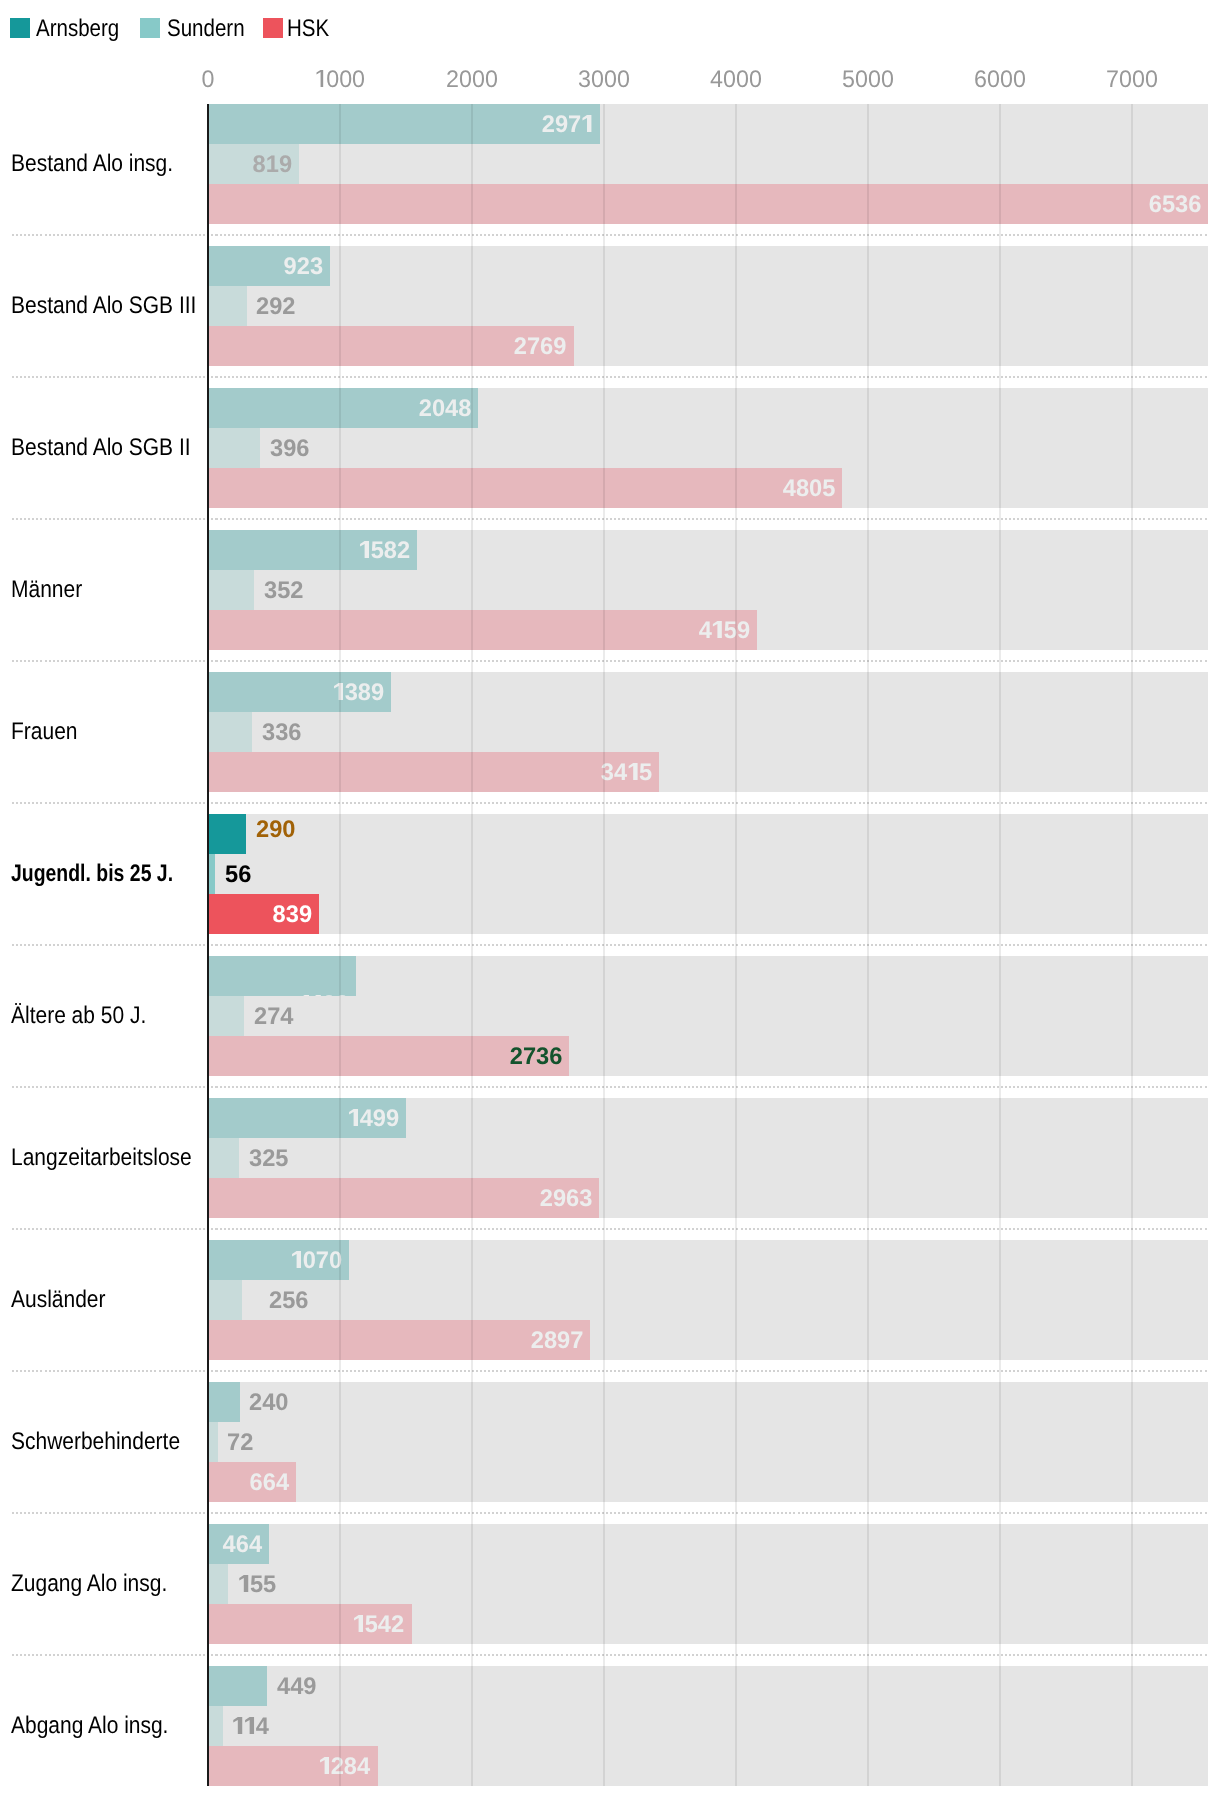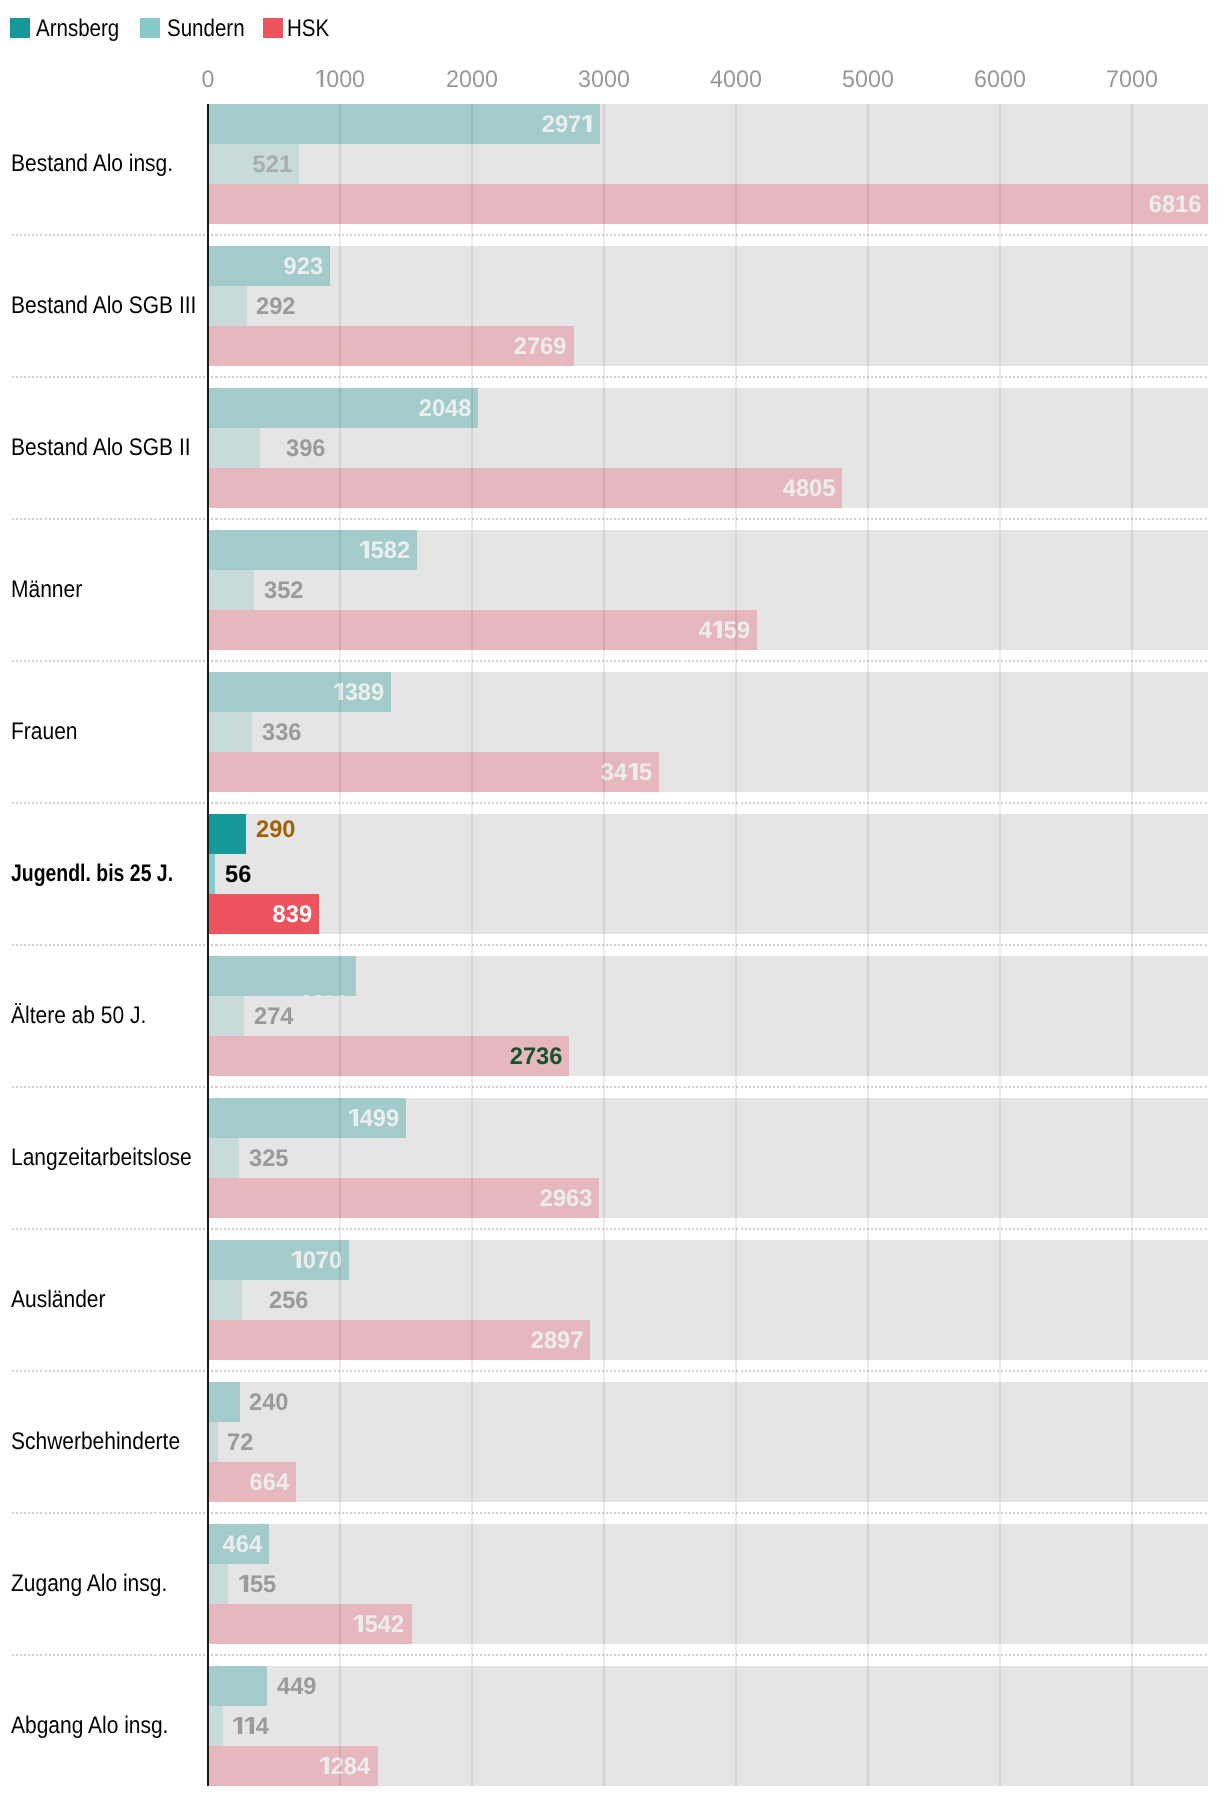--- a/index.html
+++ b/index.html
@@ -80,24 +80,24 @@
   <div id="rows-layer">
       <div>
         <div class="rowlabel" style="left: 11.2px; top: 151.6px;">Bestand Alo insg.</div>
         <div class="track" style="left: 208px; top: 104px; width: 1000px; height: 40px; background: rgb(229, 229, 229);"></div>
         <div class="bar" style="left: 208px; top: 104px; width: 392.263px; height: 40px; background: rgb(163, 203, 203);"></div>
         <div class="vallabel inside" style="top: 112.7px; right: 626.737px; color: rgb(236, 238, 238);">297<span class="one"><svg width="12.1" height="17.5" viewBox="0 0 12.1 17.5" aria-hidden="true">
               <path d="M5.9 0 L1.3 3.0 L1.3 5.6 L5.9 2.9 L5.9 17.5 L10.4 17.5 L10.4 0 Z" fill="currentColor"></path>
             </svg></span></div>
         <div class="track" style="left: 208px; top: 144px; width: 1000px; height: 40px; background: rgb(229, 229, 229);"></div>
         <div class="bar" style="left: 208px; top: 144px; width: 90.8371px; height: 40px; background: rgb(200, 219, 218);"></div>
-        <div class="vallabel inside" style="top: 152.7px; right: 928.163px; color: rgb(171, 171, 171);">521</div>
+        <div class="vallabel inside" style="top: 152.7px; right: 928.163px; color: rgb(171, 171, 171);">819</div>
         <div class="track" style="left: 208px; top: 184px; width: 1000px; height: 40px; background: rgb(229, 229, 229);"></div>
         <div class="bar" style="left: 208px; top: 184px; width: 1000px; height: 40px; background: rgb(230, 184, 189);"></div>
-        <div class="vallabel inside" style="top: 192.7px; right: 19px; color: rgb(236, 238, 238);">6816</div>
+        <div class="vallabel inside" style="top: 192.7px; right: 19px; color: rgb(236, 238, 238);">6536</div>
         <div class="sep" style="left: 12px; top: 234.4px; width: 1196px;"></div>
       </div>
       <div>
         <div class="rowlabel" style="left: 11.2px; top: 293.6px;">Bestand Alo SGB III</div>
         <div class="track" style="left: 208px; top: 246px; width: 1000px; height: 40px; background: rgb(229, 229, 229);"></div>
         <div class="bar" style="left: 208px; top: 246px; width: 121.864px; height: 40px; background: rgb(163, 203, 203);"></div>
         <div class="vallabel inside" style="top: 254.7px; right: 897.136px; color: rgb(236, 238, 238); text-align: right;">923</div>
         <div class="track" style="left: 208px; top: 286px; width: 1000px; height: 40px; background: rgb(229, 229, 229);"></div>
         <div class="bar" style="left: 208px; top: 286px; width: 38.5529px; height: 40px; background: rgb(200, 219, 218);"></div>
         <div class="vallabel outside" style="top: 294.7px; left: 255.953px; color: rgb(154, 154, 154);">292</div>
@@ -106,21 +106,21 @@
         <div class="vallabel inside" style="top: 334.7px; right: 653.407px; color: rgb(236, 238, 238);">2769</div>
         <div class="sep" style="left: 12px; top: 376.4px; width: 1196px;"></div>
       </div>
       <div>
         <div class="rowlabel" style="left: 11.2px; top: 435.6px;">Bestand Alo SGB II</div>
         <div class="track" style="left: 208px; top: 388px; width: 1000px; height: 40px; background: rgb(229, 229, 229);"></div>
         <div class="bar" style="left: 208px; top: 388px; width: 270.399px; height: 40px; background: rgb(163, 203, 203);"></div>
         <div class="vallabel inside" style="top: 396.7px; right: 748.601px; color: rgb(236, 238, 238);">2048</div>
         <div class="track" style="left: 208px; top: 428px; width: 1000px; height: 40px; background: rgb(229, 229, 229);"></div>
         <div class="bar" style="left: 208px; top: 428px; width: 52.2841px; height: 40px; background: rgb(200, 219, 218);"></div>
-        <div class="vallabel outside" style="top: 436.7px; left: 269.684px; color: rgb(154, 154, 154); margin-left: 16px;">396</div>
+        <div class="vallabel outside" style="top: 436.7px; left: 269.684px; color: rgb(154, 154, 154);">396</div>
         <div class="track" style="left: 208px; top: 468px; width: 1000px; height: 40px; background: rgb(229, 229, 229);"></div>
         <div class="bar" style="left: 208px; top: 468px; width: 634.407px; height: 40px; background: rgb(230, 184, 189);"></div>
         <div class="vallabel inside" style="top: 476.7px; right: 384.593px; color: rgb(236, 238, 238);">4805</div>
         <div class="sep" style="left: 12px; top: 518.4px; width: 1196px;"></div>
       </div>
       <div>
         <div class="rowlabel" style="left: 11.2px; top: 577.6px;">Männer</div>
         <div class="track" style="left: 208px; top: 530px; width: 1000px; height: 40px; background: rgb(229, 229, 229);"></div>
         <div class="bar" style="left: 208px; top: 530px; width: 208.872px; height: 40px; background: rgb(163, 203, 203);"></div>
         <div class="vallabel inside" style="top: 538.7px; right: 810.128px; color: rgb(236, 238, 238);"><span class="one"><svg width="12.1" height="17.5" viewBox="0 0 12.1 17.5" aria-hidden="true">

